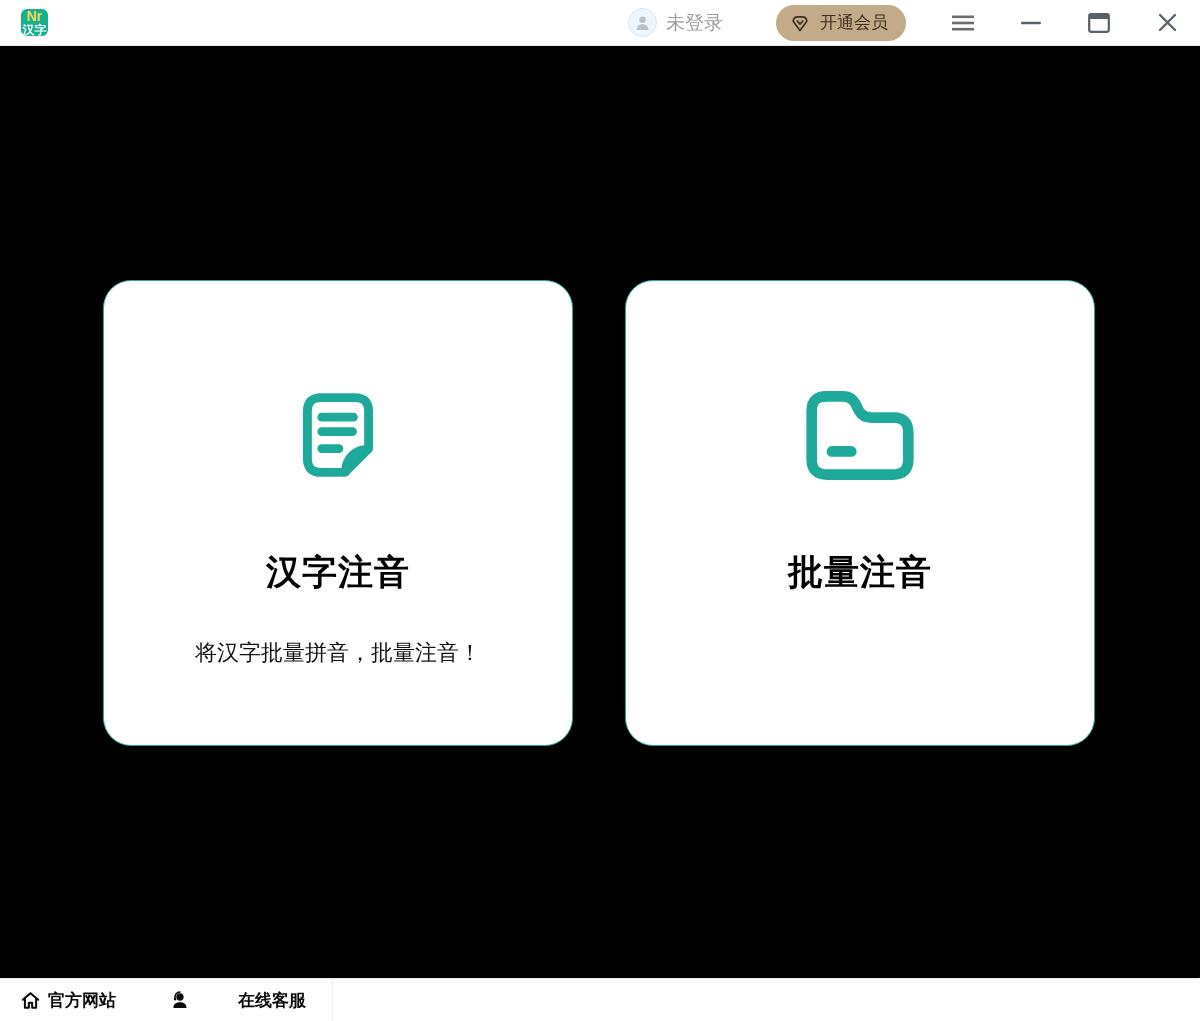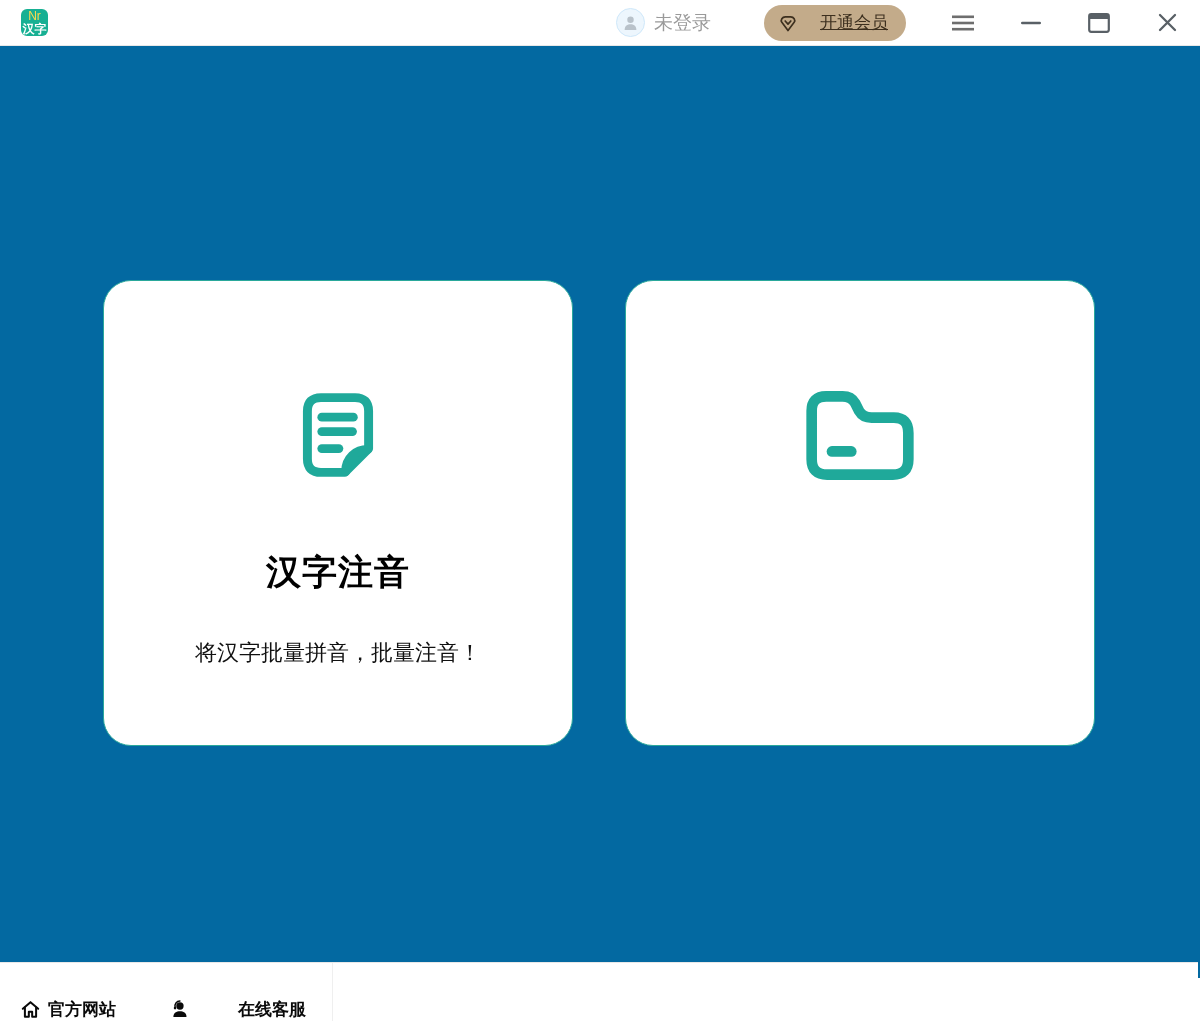--- a/index.html
+++ b/index.html
@@ -12,52 +12,52 @@
   .titlebar {
     height:46px; background:#fff; border-bottom:1px solid #e8e8e8;
     display:flex; align-items:center; padding:0 21px; position:relative; z-index:5;
   }
   .app-icon {
     width:27px; height:27px; border-radius:6px;
     background:var(--accent,#17b093);
     display:flex; flex-direction:column; align-items:center; justify-content:center;
     line-height:1; flex:0 0 auto;
   }
-  .app-icon .l1 { font-size:12px; font-weight:normal; color:#ffd84d; letter-spacing:0; }
+  .app-icon .l1 { font-size:14px; font-weight:bold; color:#ffd84d; letter-spacing:0; }
   .app-icon .l2 { font-size:12px; font-weight:bold; color:#ffffff; margin-top:1px; }
   .app-title { font-size:17px; font-weight:500; color:#1a1a1a; margin-left:9px; }
   .tb-right { margin-left:auto; display:flex; align-items:center; }
   .login-group { display:flex; align-items:center; cursor:pointer;text-align:center; }
   .avatar { width:29px; height:29px; border-radius:50%; background:#edf6fd; border:1px solid #cfe8fa; display:flex; align-items:center; justify-content:center; }
   .login-text { font-size:19px; color:#9a9a9a; margin-left:9px; }
   .vip-btn {
     margin-left:53px; height:36px; padding:0 18px 0 14px; border:none; border-radius:18px;
     background:var(--vip-bg,#c3ab8a); color:var(--vip-text,#3c2f1e);
     font-size:17px; font-weight:500; font-family:inherit;
-    display:flex; align-items:center; gap:22px; cursor:pointer;text-decoration:underline;
+    display:flex; align-items:center; gap:10px; cursor:pointer;
   }
   .tb-ctl { margin-left:44px; width:24px; height:24px; display:flex; align-items:center; justify-content:center; cursor:pointer; background:none; border:none; padding:0; }
   .tb-ctl.menu { margin-left:45px; }
   
-  .main { position:absolute; left:0; top:46px; right:0; bottom:43px; background:#0369a1; }
+  .main { position:absolute; left:0; top:46px; right:0; bottom:43px; background:#000000; }
   .card {
     position:absolute; top:234px; width:470px; height:466px;
     border:1.6px solid var(--card-border,#2aa89b); border-radius:28px; background:#fff;
     display:flex; flex-direction:column; align-items:center; cursor:pointer;
   }
   .card.left  { left:103px; }
   .card.right { left:625px; }
   .card-icon { margin-top:96px; height:116px; display:flex; align-items:center; justify-content:center; }
   .card-title { margin-top:56px; font-size:35px; font-weight:bold; color:#000; letter-spacing:1px; }
   .card-desc  { margin-top:42px; font-size:22px; color:#111; }
   
   .footer {
-    position:absolute; left:0; right:2px; bottom:0; height:59px;
+    position:absolute; left:0; right:2px; bottom:0; height:43px;
     border-top:1px solid #e8e8e8; background:#fff;
-    display:flex; align-items:flex-end; padding-left:20px;
+    display:flex; align-items:center; padding-left:20px;
   }
   .footer-link { display:flex; align-items:center; gap:7px; cursor:pointer; }
   .footer-link + .footer-link { margin-left:53px;gap:48px; }
   .footer-link span { font-size:17px; font-weight:600; color:#0a0a0a; }
   .footer-divider { position:absolute; left:332px; top:0; bottom:0; width:1px; background:#efefef; }
   svg { display:block; }
 </style>
 </head>
 <body>
 
@@ -131,20 +131,21 @@
     <div class="card-desc">将汉字批量拼音，批量注音！</div>
   </div>
 
   <div class="card right">
     <div class="card-icon">
       <svg width="122" height="116" viewBox="0 0 120 120" fill="none" stroke="#1fa99a" stroke-width="11" stroke-linecap="round" stroke-linejoin="round">
         <path d="M110 58 Q110 42 95 42 H72 Q63 42 59 35 L55 27 Q51 20 42 20 H25 Q10 20 10 35 V85 Q10 101 26 101 H94 Q110 101 110 85 Z"></path>
         <path d="M31 77 H51"></path>
       </svg>
     </div>
+    <div class="card-title">批量注音</div>
   </div>
 
 </div>
 
 <div class="footer">
   <div class="footer-link">
     <svg width="21" height="21" viewBox="0 0 24 24" fill="none" stroke="#0a0a0a" stroke-width="2.3" stroke-linecap="round" stroke-linejoin="round">
       <path d="M3.2 11.2 L12 3.6 L20.8 11.2"></path>
       <path d="M5.6 9.6 V20.4 H10.1 V14.6 H13.9 V20.4 H18.4 V9.6"></path>
     </svg>

